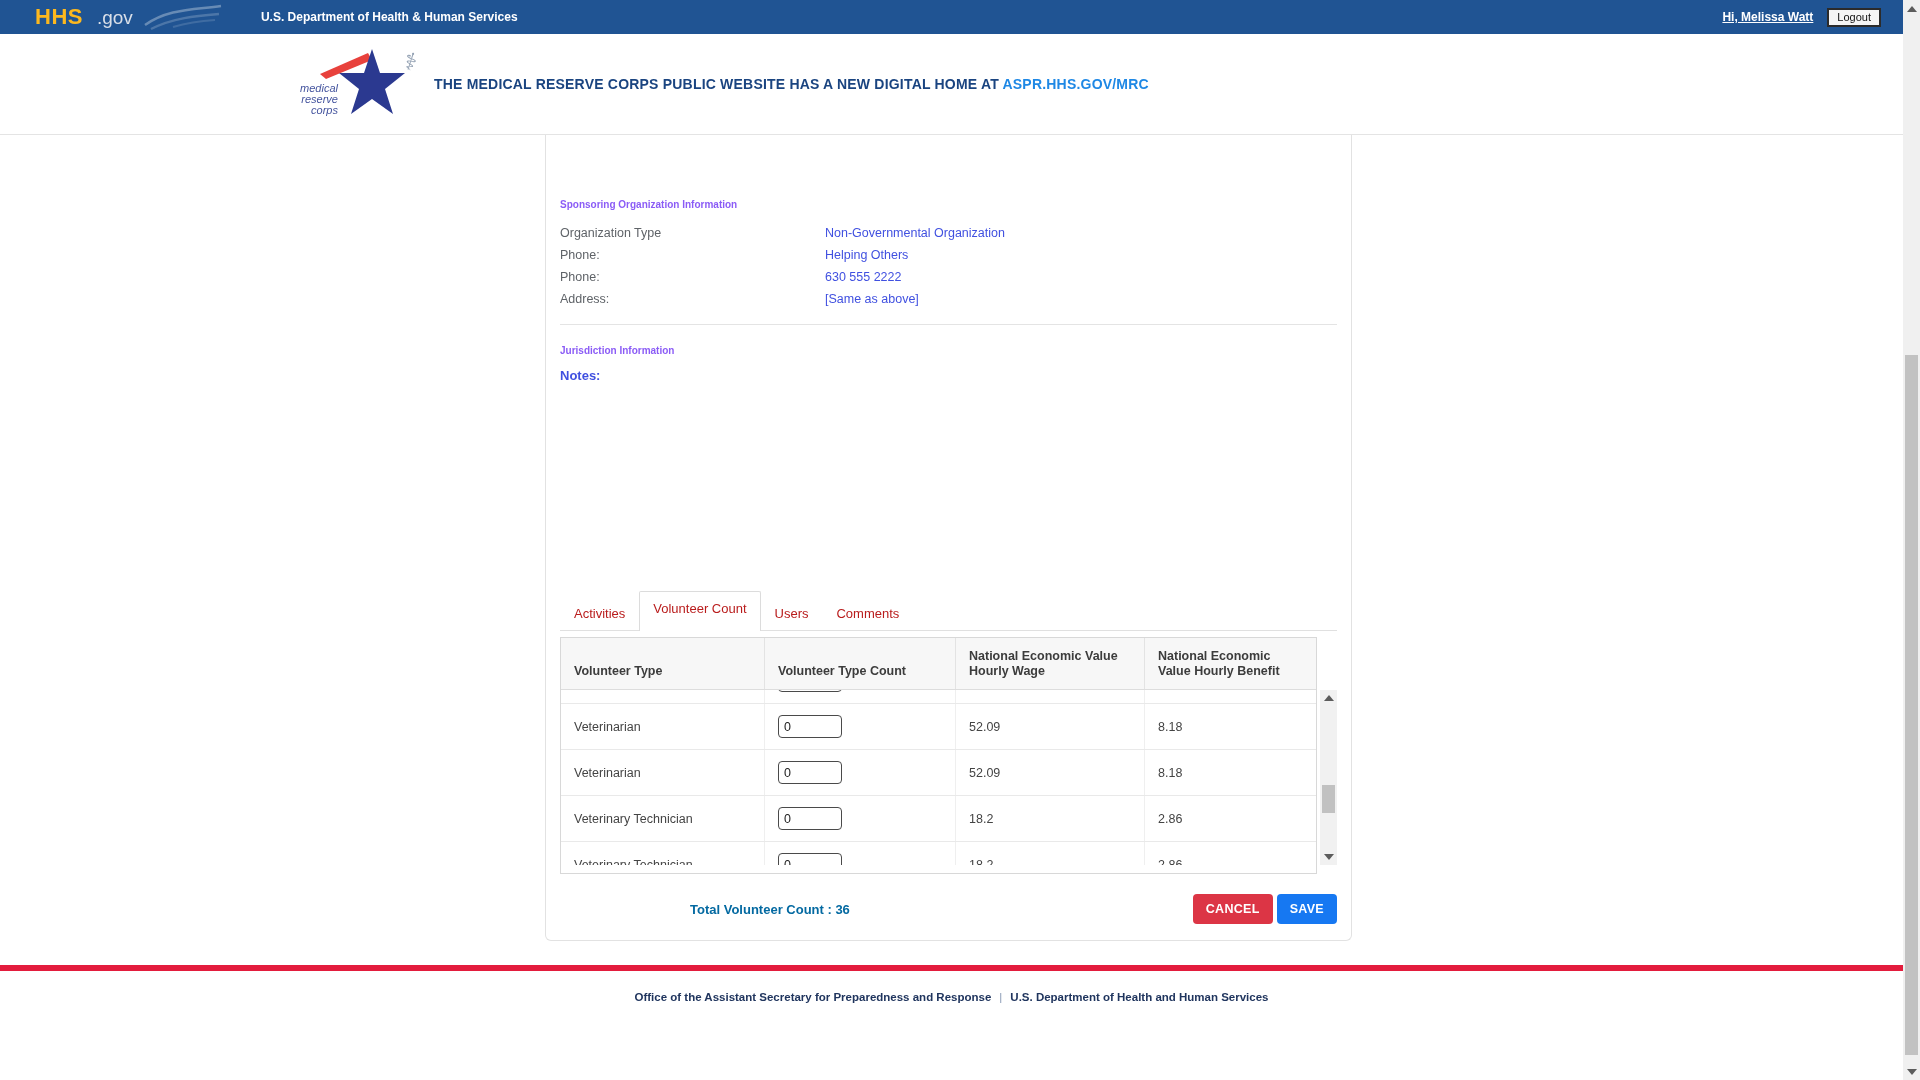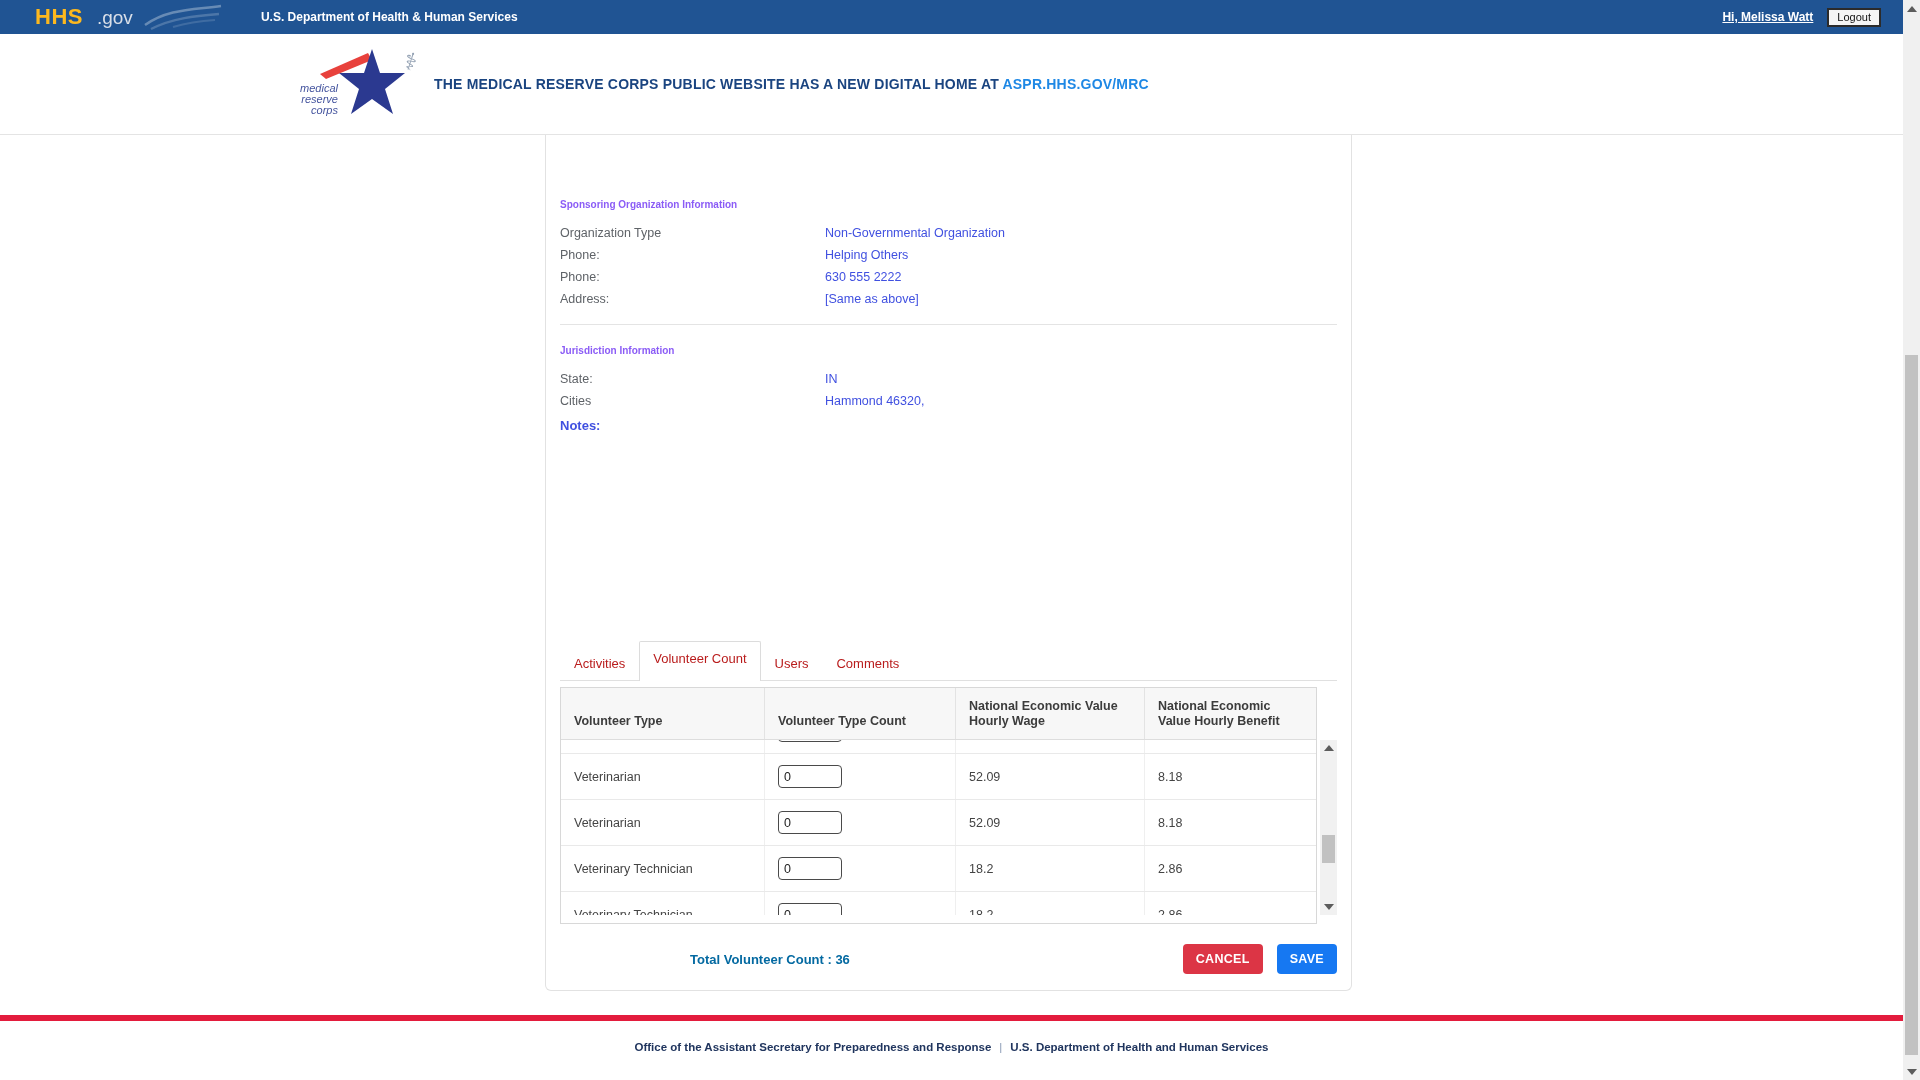--- a/index.html
+++ b/index.html
@@ -69,21 +69,21 @@
   .isc-thumb { position:absolute; top:95px; left:2px; width:13px; height:28px; background:#c1c1c1; cursor:grab; }
   .isc-down { position:absolute; bottom:0; }
   .tri-up { width:0; height:0; border-left:5px solid transparent; border-right:5px solid transparent;
             border-bottom:6px solid #5c5c5c; }
   .tri-down { width:0; height:0; border-left:5px solid transparent; border-right:5px solid transparent;
               border-top:6px solid #5c5c5c; }
 
   
   .actions-row { display:flex; align-items:center; margin-top:20px; }
   .total { margin-left:130px; font-size:13px; font-weight:700; color:#0369a1; }
-  .btns { margin-left:auto; display:flex; gap:14px; }
+  .btns { margin-left:auto; display:flex; gap:4px; }
   .btn { border:none; border-radius:4px; color:#fff; font-weight:700; font-size:12.5px;
          padding:8px 13px; cursor:pointer; font-family:inherit; letter-spacing:.3px; }
   .btn-cancel { background:#dc3545; }
   .btn-save { background:#1678f2; }
 
   
   .footer { margin-top:24px; width:1903px; }
   .redbar { height:6px; background:#e31c3d; width:100%; }
   .office-line { text-align:center; padding:20px 0 16px; font-size:11.5px; font-weight:700; color:#20355e; }
   .office-line .sep { color:#8a9ab5; margin:0 8px; font-weight:400; }
@@ -154,32 +154,20 @@
 
       <div class="field">
         <span class="lbl">Address:</span>
         <span class="val">[Same as above]</span>
       </div>
     </div>
 
   <hr class="rule">
 
   <h3 class="sec">Jurisdiction Information</h3>
-  <div>
-
-      <div class="field">
-        <span class="lbl">State:</span>
-        <span class="val">IN</span>
-      </div>
-
-      <div class="field">
-        <span class="lbl">Cities</span>
-        <span class="val">Hammond 46320,</span>
-      </div>
-    </div>
   <div class="notes">Notes:</div>
 
   <div class="tab-spacer"></div>
 
   <div class="tabbar">
 
       <div class="tab">
         <span>Activities</span>
       </div>
 

